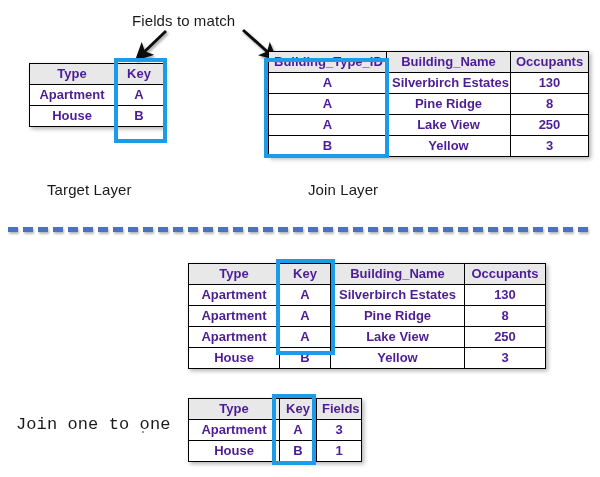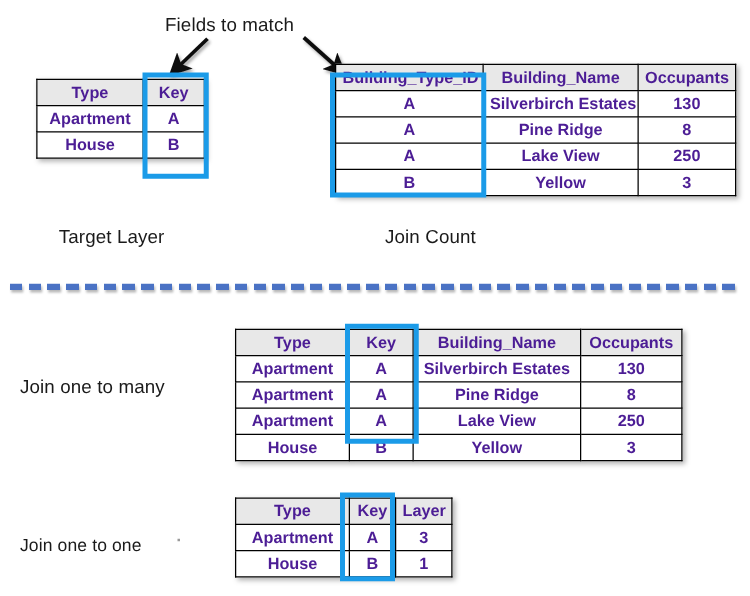--- a/index.html
+++ b/index.html
@@ -28,21 +28,21 @@
     position: absolute;
     font-size: 14.5px;
     color: #1a1a1a;
     white-space: nowrap;
     letter-spacing: 0.1px;
   }
   .label-fields  { left: 132px; top: 12px;  font-size: 15px; }
   .label-target  { left: 47px;  top: 181px; font-size: 15px; }
   .label-join    { left: 308px; top: 181px; font-size: 15px; }
   .label-o2m     { left: 16px;  top: 301px; font-size: 15px; }
-  .label-o2o     { left: 16px;  top: 428px; font-size: 14px; }
+  .label-o2o     { left: 16px;  top: 415px; font-size: 17px; font-family: Liberation Mono, monospace; }
 
   .stray-dot {
     position: absolute;
     left: 142px; top: 431px;
     width: 2px; height: 2px;
     background: #9a9a9a;
   }
 
   
   .arrows {
@@ -201,25 +201,24 @@
       </tr>
       <tr>
         <td>B</td>
         <td>Yellow</td>
         <td>3</td>
       </tr>
     </tbody>
   </table>
   <div class="hl" id="hl-join-key"></div>
 
-  <div class="label label-join">Join Count</div>
+  <div class="label label-join">Join Layer</div>
 
   <div class="divider"></div>
 
-  <div class="label label-o2m">Join one to many</div>
 
   <table class="grid tbl-shadow" id="table-o2m">
     <colgroup>
         <col style="width:91px">
         <col style="width:51px">
         <col style="width:134px">
         <col style="width:81px">
       </colgroup>
     <thead>
       <tr>
@@ -265,21 +264,21 @@
   <table class="grid tbl-shadow" id="table-o2o">
     <colgroup>
         <col style="width:91px">
         <col style="width:37px">
         <col style="width:45px">
       </colgroup>
     <thead>
       <tr>
         <th>Type</th>
         <th>Key</th>
-        <th>Layer</th>
+        <th>Fields</th>
       </tr>
     </thead>
     <tbody>
       <tr>
         <td>Apartment</td>
         <td>A</td>
         <td>3</td>
       </tr>
       <tr>
         <td>House</td>

